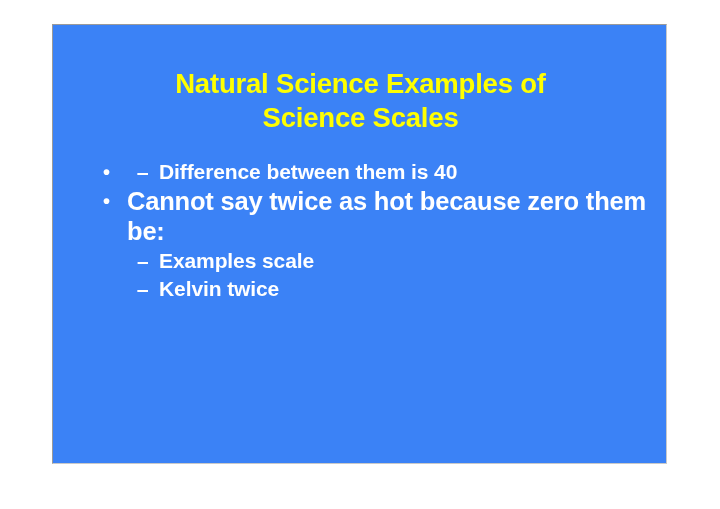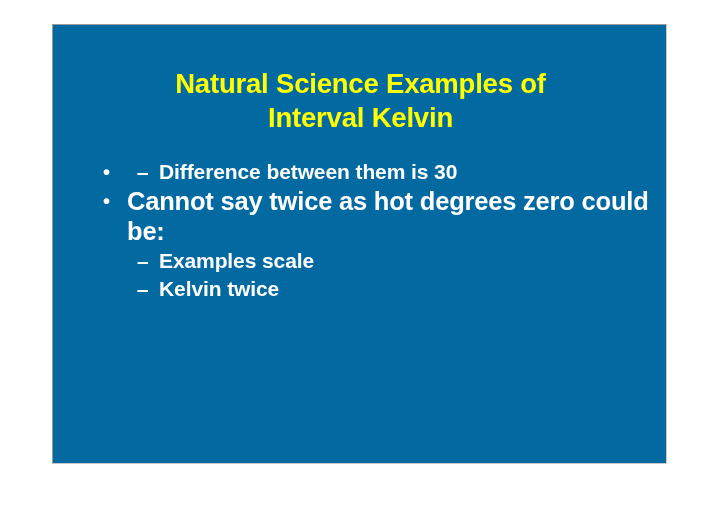--- a/index.html
+++ b/index.html
@@ -20,21 +20,21 @@
     height: 509px;
     background: #ffffff;
   }
   
   #slide {
     position: absolute;
     left: 52px;
     top: 24px;
     width: 615px;
     height: 440px;
-    background: #0369a1;
+    background: #3b82f6;
     border-top: 1px solid #9a9a9a;
     border-left: 1px solid #9a9a9a;
     border-right: 1px solid #c9c9c9;
     border-bottom: 1px solid #c9c9c9;
     box-sizing: border-box;
     overflow: hidden;
   }
   
   #title-block {
     position: absolute;
@@ -101,41 +101,41 @@
 </style>
 </head>
 <body>
 
 <div id="page">
 
   <div id="slide">
 
     <div id="title-block">
       <span class="title-line">Natural Science Examples of</span>
-      <span class="title-line">Interval Kelvin</span>
+      <span class="title-line">Science Scales</span>
     </div>
 
     <div id="body-block">
 
       <div class="bullet-l1">
         <span class="marker">•</span>
       </div>
 
       <div class="bullet-l2">
         <span class="marker">–</span>
       </div>
 
       <div class="bullet-l2">
         <span class="marker">–</span>
-        <span class="text">Difference between them is 30</span>
+        <span class="text">Difference between them is 40</span>
       </div>
 
       <div class="bullet-l1">
         <span class="marker">•</span>
-        <span class="text">Cannot say twice as hot degrees zero could be:</span>
+        <span class="text">Cannot say twice as hot because zero them be:</span>
       </div>
 
       <div class="bullet-l2">
         <span class="marker">–</span>
         <span class="text">Examples scale</span>
       </div>
 
       <div class="bullet-l2">
         <span class="marker">–</span>
       </div>

